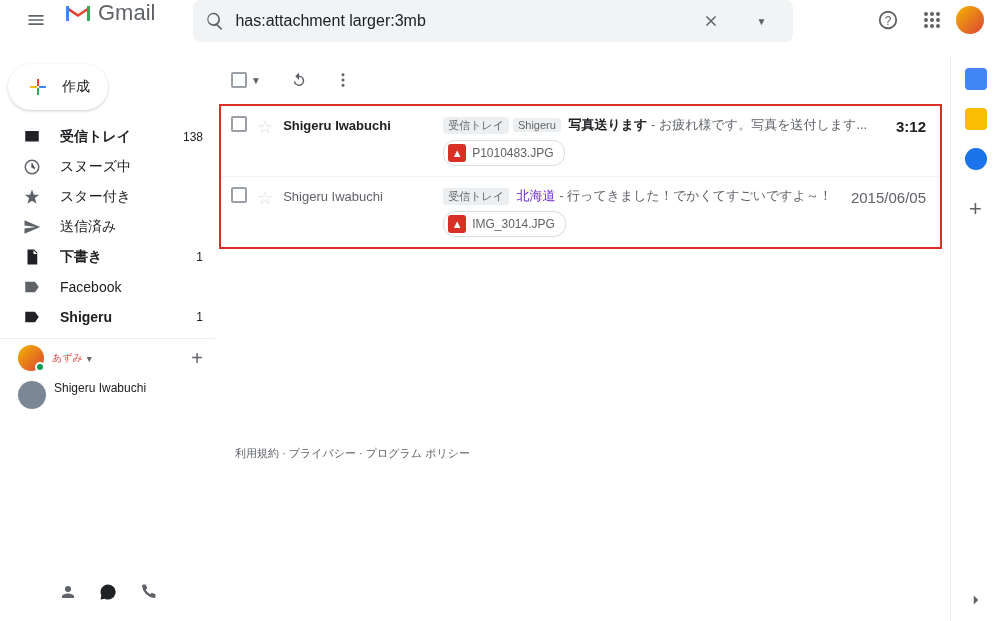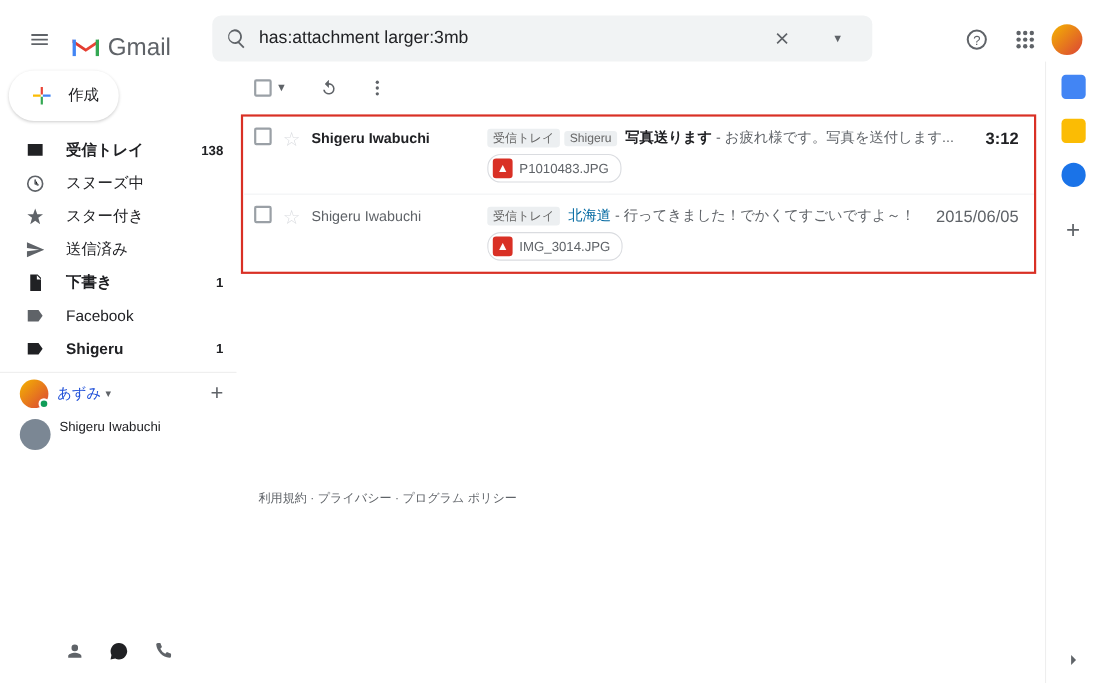--- a/index.html
+++ b/index.html
@@ -1,39 +1,39 @@
 <!DOCTYPE html>
 <html><head>
 <meta charset="utf-8">
 <style>
 *{box-sizing:border-box;margin:0;padding:0;font-family:Arial,"Hiragino Kaku Gothic ProN","Meiryo",sans-serif}
 body{background:#fff;color:#202124;font-size:14px;width:1000px;height:621px;overflow:hidden;position:relative}
-.header{display:flex;align-items:flex-end;height:56px;padding:0 16px;gap:8px}
+.header{display:flex;align-items:flex-start;height:56px;padding:0 16px;gap:8px}
 .menu-btn{width:40px;height:40px;display:flex;align-items:center;justify-content:center;color:#5f6368;border-radius:50%;cursor:pointer}
 .logo-box{display:flex;align-items:center;gap:6px;margin-right:30px}
 .logo-m{font-size:22px;font-weight:500;color:#5f6368}
 .search-bar{flex:0 0 600px;height:42px;background:#f1f3f4;border-radius:8px;display:flex;align-items:center;padding:0 12px;gap:10px}
 .search-input{flex:1;background:none;border:none;font-size:16px;color:#202124;outline:none}
 .icbtn{width:40px;height:40px;display:flex;align-items:center;justify-content:center;color:#5f6368;cursor:pointer;border-radius:50%}
 .header-right{margin-left:auto;display:flex;align-items:center;gap:4px}
 .avatar-img{width:28px;height:28px;border-radius:50%;background:linear-gradient(135deg,#f4b400,#db4437)}
 .body-wrap{display:flex;height:calc(100% - 56px)}
 .sidebar{width:215px;padding-top:8px;position:relative}
 .compose{margin:0 8px 12px 8px;height:46px;width:100px;border-radius:24px;box-shadow:0 1px 3px rgba(0,0,0,.2);display:flex;align-items:center;padding:0 18px;gap:12px;cursor:pointer;background:#fff}
 .compose-plus{font-size:22px;line-height:1}
 .nav-item{display:flex;align-items:center;height:30px;padding:0 12px 0 22px;gap:18px;color:#202124;cursor:pointer;border-radius:0 16px 16px 0}
 .nav-item .nic{width:20px;color:#5f6368;display:flex;justify-content:center}
 .nav-item.bold{font-weight:700}
 .nav-item .cnt{margin-left:auto;font-size:12px;color:#5f6368}
-.nav-item.bold .cnt{font-weight:700;color:#202124}
+.nav-item.bold .cnt{font-weight:400;color:#202124}
 .nav-item.bold .nic{color:#202124}
 .hangouts-head{display:flex;align-items:center;padding:6px 12px 4px 18px;margin-top:6px;border-top:1px solid #eee}
 .hav{width:26px;height:26px;border-radius:50%;background:linear-gradient(135deg,#f4b400,#db4437);position:relative;margin-right:8px}
 .presence{position:absolute;bottom:-1px;right:-1px;width:10px;height:10px;border-radius:50%;background:#0f9d58;border:2px solid #fff}
-.hname{font-size:13px;color:#1d4ed8}
+.hname{font-size:10px;color:#ef4444}
 .hplus{margin-left:auto;color:#5f6368;font-size:20px;cursor:pointer}
 .contact-row{display:flex;padding:6px 12px 4px 18px;gap:8px}
 .cavatar{width:28px;height:28px;border-radius:50%;background:#7b8794}
 .ctext{font-size:12px}
 .ctext .cname{color:#202124}
 .ctext .cstatus{color:#5f6368;font-size:11px}
 .cam{font-size:11px;margin-right:3px}
 .hangouts-footer{position:absolute;bottom:8px;left:0;width:215px;display:flex;justify-content:center;gap:10px;padding:6px 0}
 .hficon{width:30px;height:30px;display:flex;align-items:center;justify-content:center;color:#5f6368;cursor:pointer}
 .main{flex:1;position:relative;padding-right:50px}
@@ -43,21 +43,21 @@
 .tb-right{margin-left:auto;display:flex;align-items:center;gap:6px;color:#5f6368;font-size:12px}
 .redbox{border:2px solid #d93025;margin:0 8px 0 4px}
 .mrow{display:flex;align-items:flex-start;padding:10px 14px 10px 10px;gap:10px;border-bottom:1px solid #f1f3f4}
 .mrow:last-child{border-bottom:none}
 .mrow.unread .sender,.mrow.unread .subj{font-weight:700;color:#202124}
 .mrow.read .sender{color:#5f6368}
 .star{color:#dadce0;font-size:18px;cursor:pointer}
 .sender{width:150px;font-size:13px;padding-top:2px}
 .mbody{flex:1;font-size:13px}
 .tag{display:inline-block;background:#eceff1;color:#666;font-size:11px;padding:1px 5px;border-radius:3px;margin-right:4px}
-.subj{color:#0369a1}
+.subj{color:#6d28d9}
 .snip{color:#5f6368}
 .attach{margin-top:6px}
 .chip{display:inline-flex;align-items:center;border:1px solid #dadce0;border-radius:12px;padding:3px 10px 3px 4px;font-size:12px;color:#5f6368;gap:6px}
 .chip-ic{width:18px;height:18px;background:#d93025;border-radius:3px;display:flex;align-items:center;justify-content:center;color:#fff;font-size:11px}
 .mdate{font-size:15px;color:#5f6368;padding-top:2px;white-space:nowrap}
 .mrow.unread .mdate{font-weight:700;color:#202124}
 .footer-info{display:flex;padding:16px 20px;font-size:11px;color:#5f6368;justify-content:space-between;margin-top:180px}
 .footer-info .col{max-width:240px;line-height:1.6}
 .footer-info .col.r{text-align:right}
 .sidepanel{position:absolute;right:0;top:56px;width:50px;height:calc(100% - 56px);display:flex;flex-direction:column;align-items:center;padding-top:12px;gap:18px;border-left:1px solid #eee}

